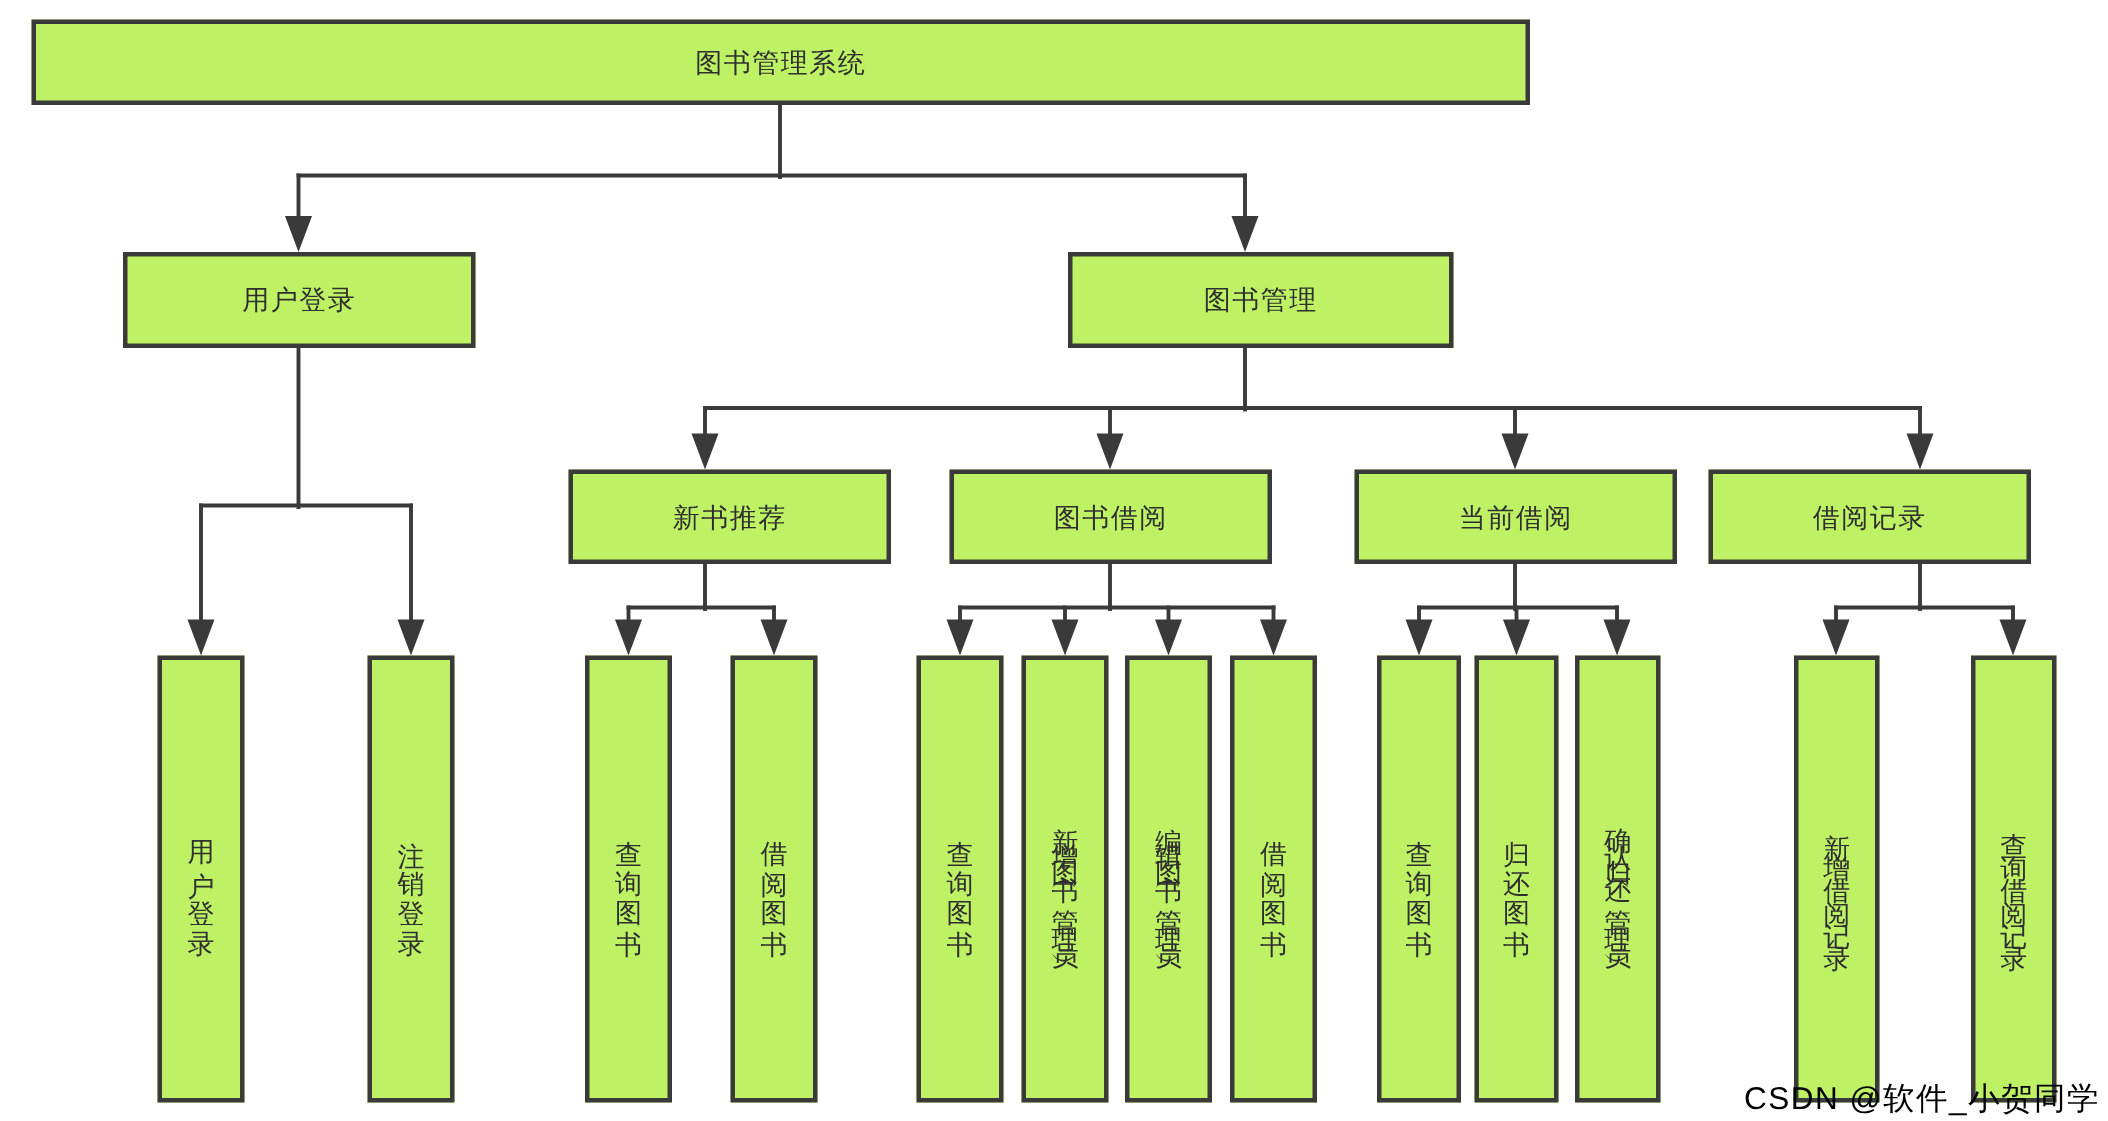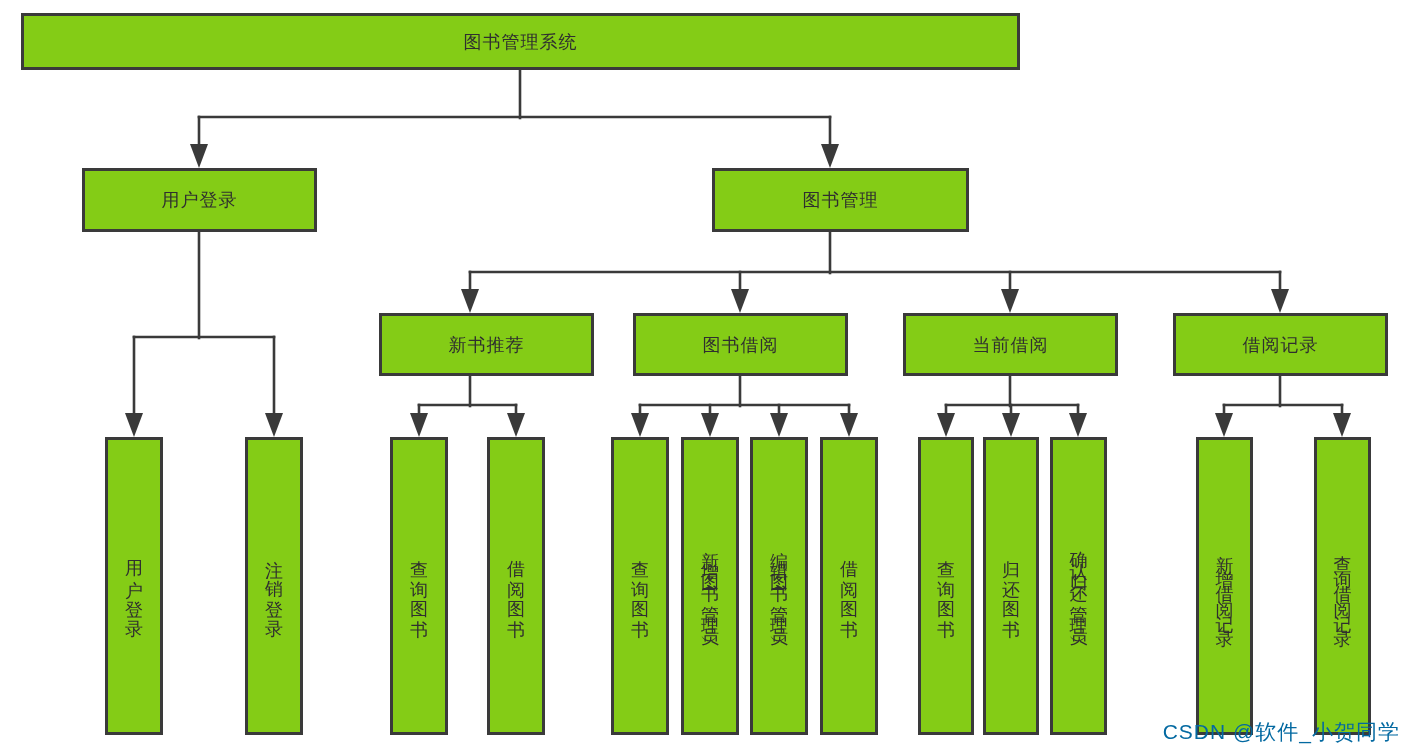--- a/index.html
+++ b/index.html
@@ -12,21 +12,21 @@
     width:1405px;height:747px;
     background:#ffffff;
     font-family:"Liberation Sans", sans-serif;
     overflow:hidden;
   }
   #connectors{position:absolute;left:0;top:0;width:1405px;height:747px;}
   .box{
     position:absolute;
     box-sizing:border-box;
     border:3px solid var(--line);
-    background:#84cc16;
+    background:#bef264;
     display:flex;
     align-items:center;
     justify-content:center;
     color:var(--text);
     text-align:center;
   }
   .h{font-size:18px;letter-spacing:1px;}
   .v{
     writing-mode:vertical-rl;
     text-orientation:mixed;
@@ -34,21 +34,21 @@
     line-height:1;
   }
   .ls20{letter-spacing:20px;}
   .ls15{letter-spacing:15px;}
   .ls11{letter-spacing:11px;}
   #watermark{
     position:absolute;
     right:5px;
     bottom:1px;
     font-size:21px;
-    color:#0369a1;
+    color:#000000;
     letter-spacing:1px;
     z-index:5;
   }
 </style>
 </head>
 <body>
 
 <div id="canvas">
 
   <svg id="connectors" xmlns="http://www.w3.org/2000/svg">
@@ -107,21 +107,21 @@
     </svg>
 
   <div class="box h" style="left:21px;top:13px;width:999px;height:57px">图书管理系统</div>
 
   <div class="box h" style="left:82px;top:168px;width:235px;height:64px">用户登录</div>
   <div class="box h" style="left:712px;top:168px;width:257px;height:64px">图书管理</div>
 
   <div class="box h" style="left:379px;top:313px;width:215px;height:63px">新书推荐</div>
   <div class="box h" style="left:903px;top:313px;width:215px;height:63px">当前借阅</div>
   <div class="box h" style="left:633px;top:313px;width:215px;height:63px">图书借阅</div>
-  <div class="box h" style="left:1173px;top:313px;width:215px;height:63px">借阅记录</div>
+  <div class="box h" style="left:1139px;top:313px;width:215px;height:63px">借阅记录</div>
 
   <div class="box v ls20" style="left:105px;top:437px;width:58px;height:298px">用户登录</div>
   <div class="box v ls20" style="left:245px;top:437px;width:58px;height:298px">注销登录</div>
 
   <div class="box v ls20" style="left:390px;top:437px;width:58px;height:298px">查询图书</div>
   <div class="box v ls20" style="left:487px;top:437px;width:58px;height:298px">借阅图书</div>
 
   <div class="box v ls20" style="left:611px;top:437px;width:58px;height:298px">查询图书</div>
   <div class="box v ls11" style="left:681px;top:437px;width:58px;height:298px">新增图书（管理员）</div>
   <div class="box v ls11" style="left:750px;top:437px;width:58px;height:298px">编辑图书（管理员）</div>

